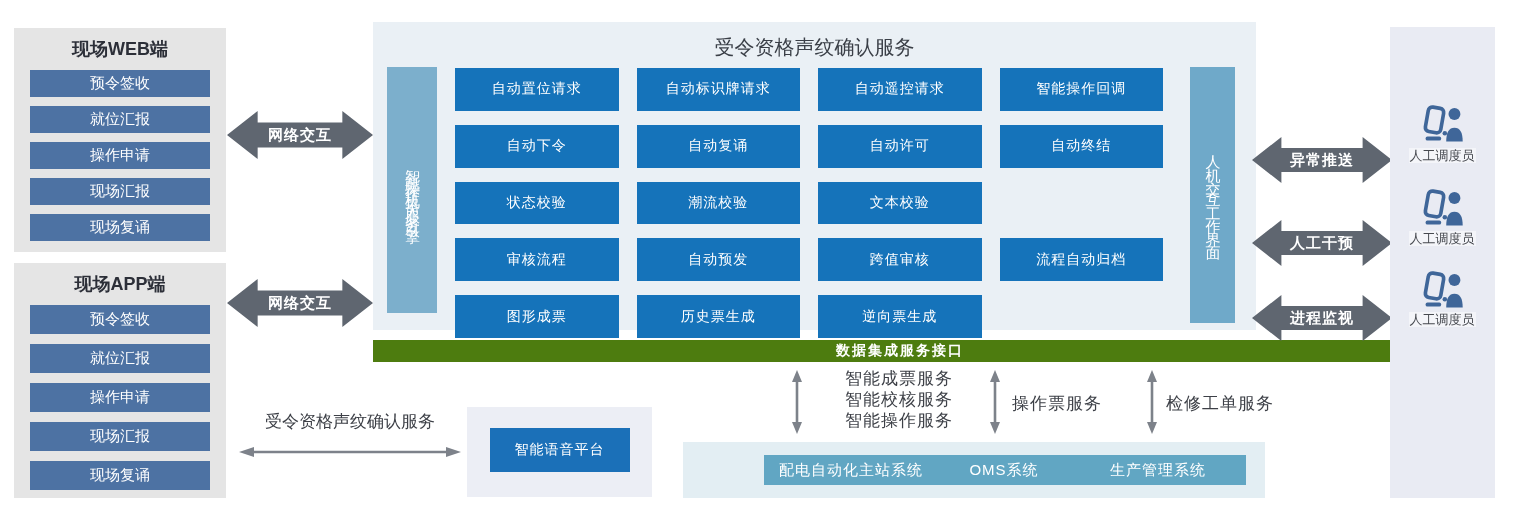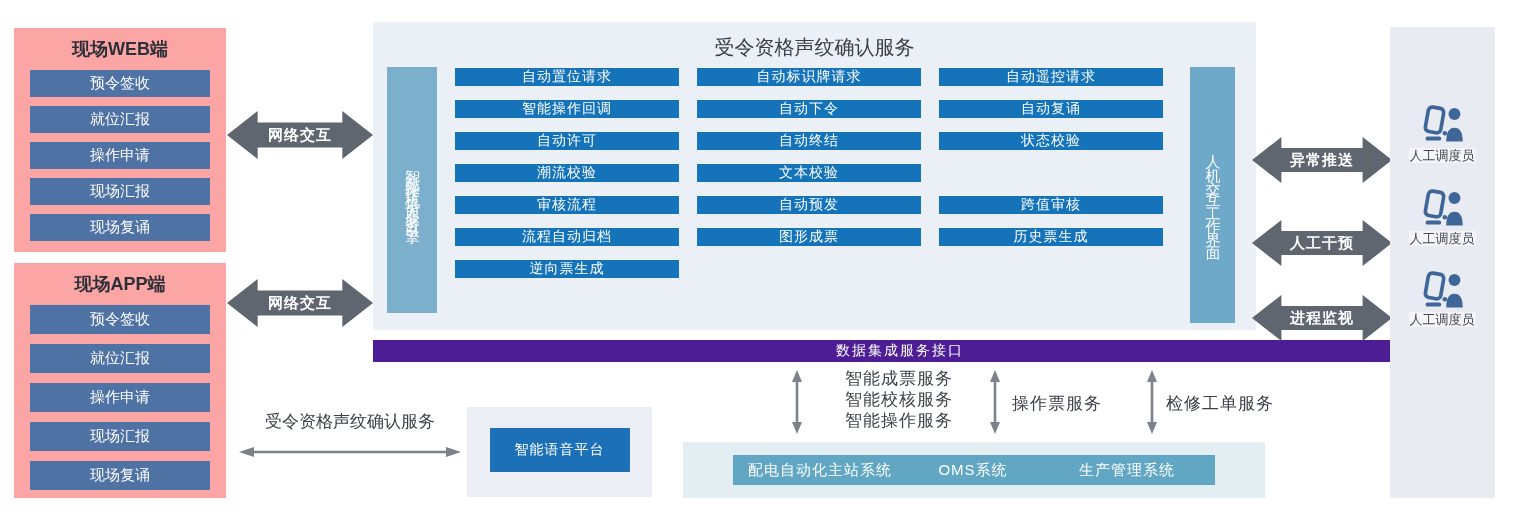--- a/index.html
+++ b/index.html
@@ -1,20 +1,20 @@
 <!DOCTYPE html>
 <html><head>
 <meta charset="utf-8">
 <style>
   html,body{margin:0;padding:0;background:#fff;}
   .canvas{position:relative;width:1538px;height:531px;background:#fff;
     font-family:"Liberation Sans",sans-serif;overflow:hidden;}
 
   
-  .side-panel{position:absolute;left:14px;width:212px;background:#fca5a5;
+  .side-panel{position:absolute;left:14px;width:212px;background:#e5e5e5;
     display:flex;flex-direction:column;align-items:center;}
   .side-panel .ttl{font-size:18px;font-weight:600;color:#2c2f38;margin:9px 0 9px 0;}
   .side-btn{width:180px;height:27px;background:#4d72a3;color:#fff;font-size:15px;
     display:flex;align-items:center;justify-content:center;flex:none;}
   .p-web{top:28px;height:224px;}
   .p-web .side-btn{margin-bottom:9px;}
   .p-app{top:263px;height:235px;}
   .p-app .side-btn{height:29px;margin-bottom:10px;}
 
   
@@ -26,46 +26,46 @@
   .main-box{position:absolute;left:373px;top:22px;width:883px;height:308px;background:#eaf0f5;}
   .main-title{position:absolute;left:373px;top:34px;width:883px;text-align:center;
     font-size:20px;font-weight:500;color:#3a3f47;}
   .vbar{position:absolute;display:flex;align-items:center;justify-content:center;}
   .vbar span{writing-mode:vertical-rl;text-orientation:upright;color:#fff;
     font-size:15px;font-weight:500;}
   .engine-bar{left:387px;top:67px;width:50px;height:246px;background:#7cafcc;}
   .engine-bar span{letter-spacing:6px;}
   .hmi-bar{left:1190px;top:67px;width:45px;height:256px;background:#6fa9c9;}
   .hmi-bar span{letter-spacing:13px;}
-  .grid{position:absolute;left:455px;top:68px;width:708px;height:175px;display:grid;
-    grid-template-columns:repeat(3,1fr);grid-auto-rows:1fr;gap:14px 18px;}
+  .grid{position:absolute;left:455px;top:68px;width:708px;height:270px;display:grid;
+    grid-template-columns:repeat(4,1fr);grid-auto-rows:1fr;gap:14px 18px;}
   .module{background:#1573ba;color:#fff;font-size:14px;font-weight:500;letter-spacing:1px;
     display:flex;align-items:center;justify-content:center;}
   .spacer{visibility:hidden;}
 
   
-  .int-bar{position:absolute;left:373px;top:340px;width:1054px;height:22px;background:#4c1d95;
-    color:#fff;font-size:14px;font-weight:400;letter-spacing:2px;
+  .int-bar{position:absolute;left:373px;top:340px;width:1054px;height:22px;background:#4d7c0f;
+    color:#fff;font-size:14px;font-weight:700;letter-spacing:2px;
     display:flex;align-items:center;justify-content:center;}
 
   
   .svc{position:absolute;font-size:17px;color:#3d4047;letter-spacing:1px;}
   .svc div{line-height:21px;}
   .thin{position:absolute;}
 
   
   .voice-panel{position:absolute;left:467px;top:407px;width:185px;height:90px;background:#eceef5;}
   .voice-btn{width:140px;height:44px;margin:21px auto 0;background:#1b70b8;color:#fff;
     font-size:14px;font-weight:500;letter-spacing:1px;display:flex;align-items:center;justify-content:center;}
   .vp-label{position:absolute;left:237px;top:410px;width:226px;text-align:center;
     font-size:17px;color:#3d4047;}
 
   
   .bottom-panel{position:absolute;left:683px;top:442px;width:582px;height:56px;background:#e3eef3;
-    display:flex;align-items:center;justify-content:center;padding:0 19px;box-sizing:border-box;}
+    display:flex;align-items:center;justify-content:flex-end;padding:0 19px;box-sizing:border-box;}
   .sys{height:30px;background:#61a6c3;color:#fff;font-size:15px;font-weight:500;letter-spacing:1px;
     display:flex;align-items:center;justify-content:center;}
 
   
   .right-col{position:absolute;left:1390px;top:27px;width:105px;height:471px;background:#e9ebf3;}
   .disp-icon{position:absolute;left:1421px;width:44px;height:40px;}
   .disp-label{position:absolute;left:1392px;width:100px;text-align:center;font-size:13px;color:#46494f;}
   .disp-label span{background:rgba(255,255,255,.5);padding:0 1px;}
 </style>
 </head>

